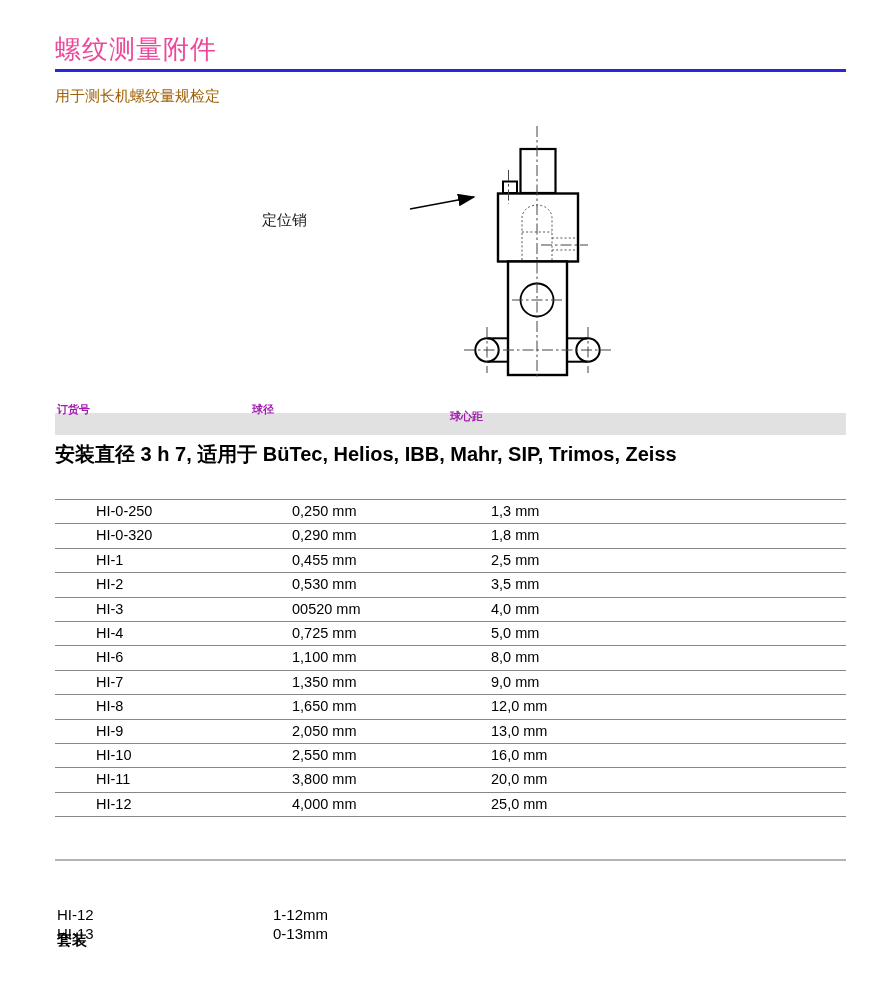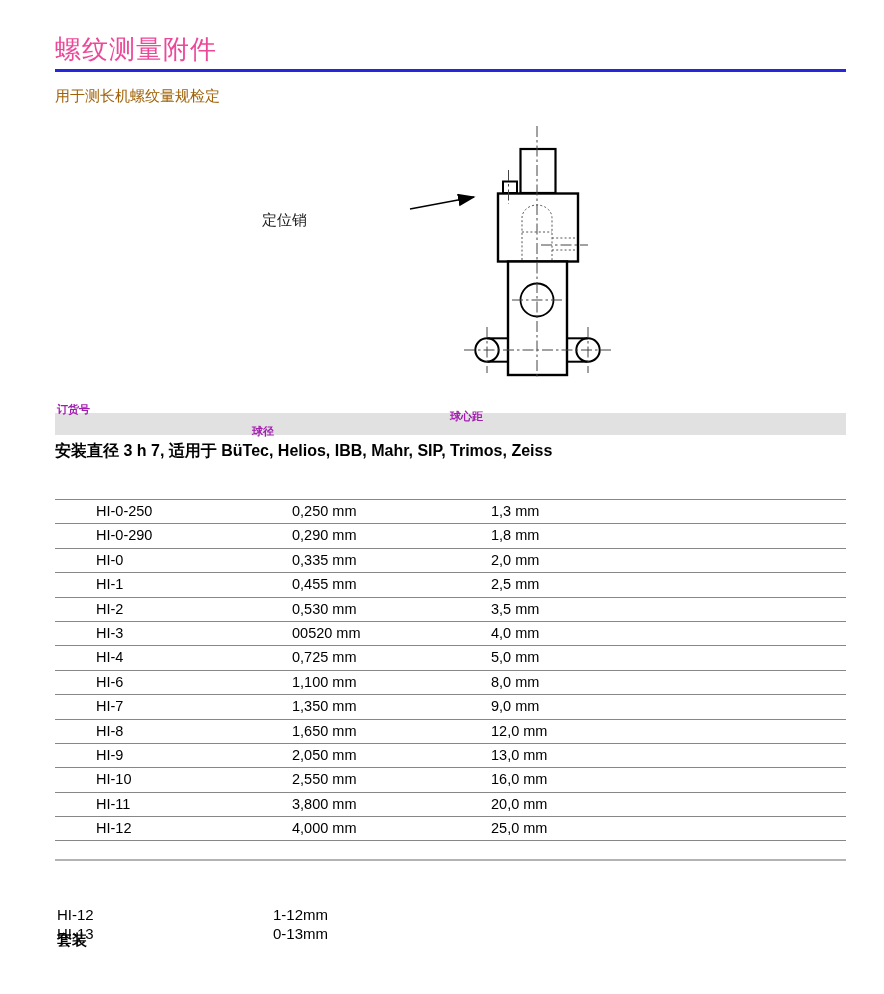--- a/index.html
+++ b/index.html
@@ -13,23 +13,23 @@
   .title-rule{position:absolute;left:55px;top:69px;width:791px;height:3px;background:#2626dd;}
   .page-subtitle{position:absolute;left:55px;top:79px;font-size:15px;color:#a16207;margin-top:8px;}
 
   
   .diagram{position:absolute;left:250px;top:120px;width:400px;height:280px;}
 
   
   .thead-band{position:absolute;left:55px;top:413px;width:791px;height:22px;background:#e1e1e1;}
   .th{position:absolute;font-size:11px;font-weight:bold;color:#a21caf;}
   .th1{left:57px;top:402px;}
-  .th2{left:252px;top:424px;text-align:center;}
+  .th2{left:252px;top:402px;text-align:center;}
   .th3{left:450px;top:409px;}
-  .section-title{position:absolute;left:55px;top:441px;font-size:16px;font-weight:bold;color:#000;}
+  .section-title{position:absolute;left:55px;top:441px;font-size:20px;font-weight:bold;color:#000;}
 
   
   .t-rows{position:absolute;left:55px;top:499px;width:791px;border-top:1.2px solid #878787;}
   .t-row{position:relative;height:23.4px;border-bottom:1.2px solid #878787;box-sizing:content-box;}
   .t-row span{position:absolute;top:3px;font-size:14.5px;line-height:17px;margin-left:39px;}
   .col-order{left:2px;}
   .col-dia{left:198px;}
   .col-dist{left:397px;}
   .table-end-rule{position:absolute;left:55px;top:859px;width:791px;height:2px;background:#b3b3b3;}
 
@@ -105,28 +105,23 @@
 
   <div class="section-title">安装直径 3 h 7, 适用于 BüTec, Helios, IBB, Mahr, SIP, Trimos, Zeiss</div>
 
   <div class="t-rows">
       <div class="t-row">
         <span class="col-order">HI-0-250</span>
         <span class="col-dia">0,250 mm</span>
         <span class="col-dist">1,3 mm</span>
       </div>
       <div class="t-row">
-        <span class="col-order">HI-0-290</span>
+        <span class="col-order">HI-0-320</span>
         <span class="col-dia">0,290 mm</span>
         <span class="col-dist">1,8 mm</span>
-      </div>
-      <div class="t-row">
-        <span class="col-order">HI-0</span>
-        <span class="col-dia">0,335 mm</span>
-        <span class="col-dist">2,0 mm</span>
       </div>
       <div class="t-row">
         <span class="col-order">HI-1</span>
         <span class="col-dia">0,455 mm</span>
         <span class="col-dist">2,5 mm</span>
       </div>
       <div class="t-row">
         <span class="col-order">HI-2</span>
         <span class="col-dia">0,530 mm</span>
         <span class="col-dist">3,5 mm</span>

